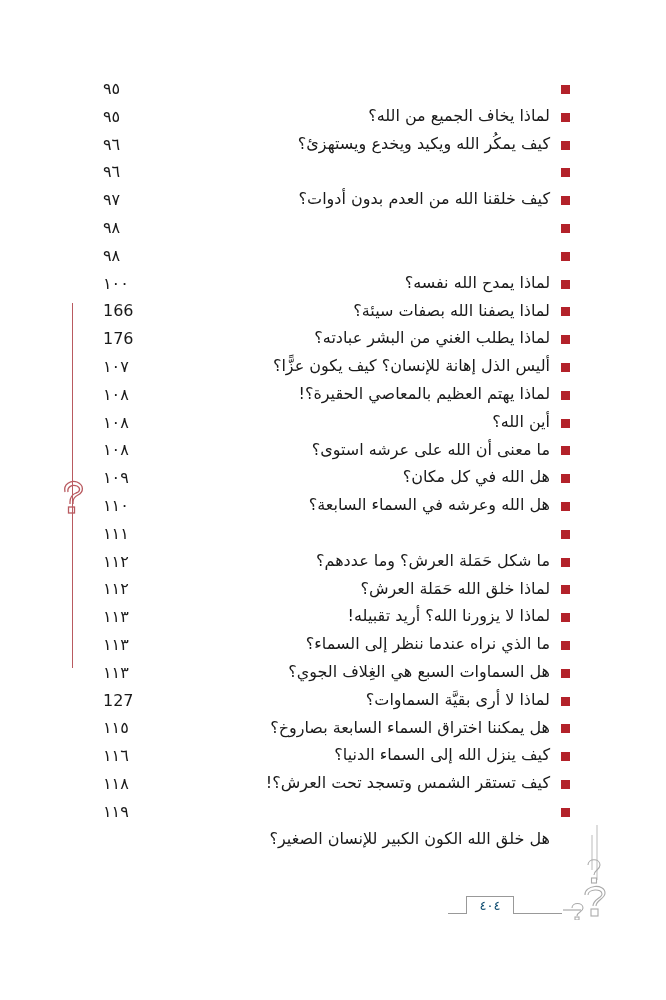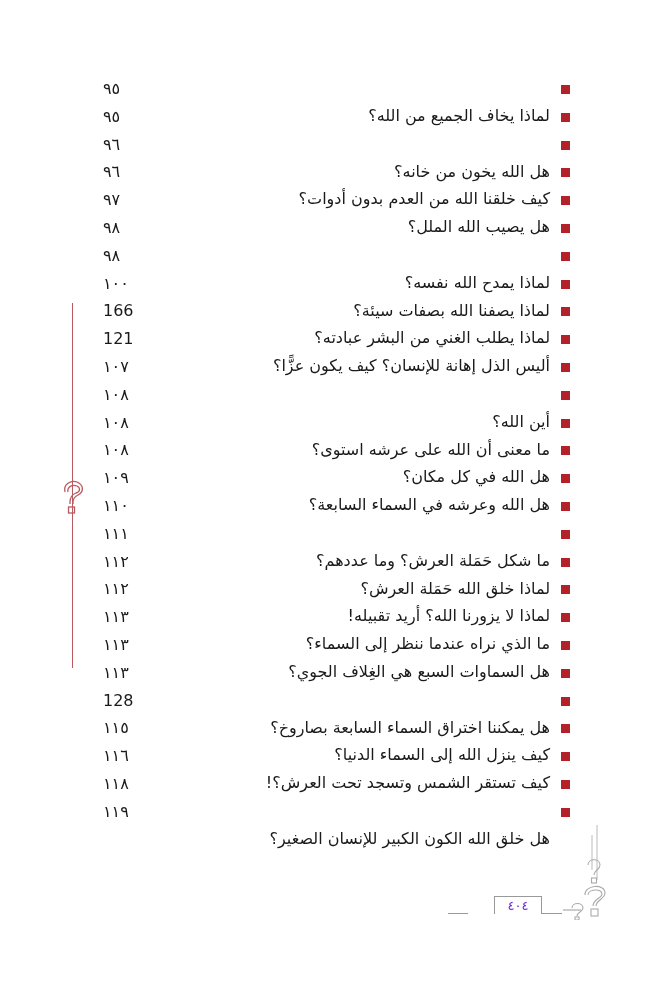--- a/index.html
+++ b/index.html
@@ -27,50 +27,49 @@
   }
   .qmark-left {
     position: absolute; left: 59px; top: 478px; width: 28px; height: 44px;
   }
   .footer-line {
     position: absolute; top: 913px; height: 1px; background: #999;
   }
   .page-box {
     position: absolute; left: 466px; top: 896px; width: 46px; height: 17px;
     border: 1px solid #999; border-bottom: none; background: #fff;
-    text-align: center; font-size: 13px; color: #6d28d9; line-height: 18px; margin-left: 28px;
+    text-align: center; font-size: 13px; color: #0c4a6e; line-height: 18px;
   }
   .corner-deco { position: absolute; left: 555px; top: 820px; width: 70px; height: 100px; }
 </style>
 </head>
 <body>
 
 <div class="toc" id="toc">
     <div class="row">
       <span class="bullet"></span>
       <span class="title">لماذا يخاف الجميع من الله؟</span>
       <span class="page">٩٥</span>
     </div>
     <div class="row">
       <span class="bullet"></span>
+      <span class="title">كيف يمكُر الله ويكيد ويخدع ويستهزئ؟</span>
       <span class="page">٩٥</span>
     </div>
     <div class="row">
       <span class="bullet"></span>
-      <span class="title">هل الله يخون من خانه؟</span>
       <span class="page">٩٦</span>
     </div>
     <div class="row">
       <span class="bullet"></span>
       <span class="title">كيف خلقنا الله من العدم بدون أدوات؟</span>
       <span class="page">٩٦</span>
     </div>
     <div class="row">
       <span class="bullet"></span>
-      <span class="title">هل يصيب الله الملل؟</span>
       <span class="page">٩٧</span>
     </div>
     <div class="row">
       <span class="bullet"></span>
       <span class="page">٩٨</span>
     </div>
     <div class="row">
       <span class="bullet"></span>
       <span class="title">لماذا يمدح الله نفسه؟</span>
       <span class="page">٩٨</span>
@@ -81,24 +80,25 @@
       <span class="page">١٠٠</span>
     </div>
     <div class="row">
       <span class="bullet"></span>
       <span class="title">لماذا يطلب الغني من البشر عبادته؟</span>
       <span class="page">166</span>
     </div>
     <div class="row">
       <span class="bullet"></span>
       <span class="title">أليس الذل إهانة للإنسان؟ كيف يكون عزًّا؟</span>
-      <span class="page">121</span>
-    </div>
-    <div class="row">
-      <span class="bullet"></span>
+      <span class="page">176</span>
+    </div>
+    <div class="row">
+      <span class="bullet"></span>
+      <span class="title">لماذا يهتم العظيم بالمعاصي الحقيرة؟!</span>
       <span class="page">١٠٧</span>
     </div>
     <div class="row">
       <span class="bullet"></span>
       <span class="title">أين الله؟</span>
       <span class="page">١٠٨</span>
     </div>
     <div class="row">
       <span class="bullet"></span>
       <span class="title">ما معنى أن الله على عرشه استوى؟</span>
@@ -138,26 +138,27 @@
       <span class="title">ما الذي نراه عندما ننظر إلى السماء؟</span>
       <span class="page">١١٣</span>
     </div>
     <div class="row">
       <span class="bullet"></span>
       <span class="title">هل السماوات السبع هي الغِلاف الجوي؟</span>
       <span class="page">١١٣</span>
     </div>
     <div class="row">
       <span class="bullet"></span>
+      <span class="title">لماذا لا أرى بقيَّة السماوات؟</span>
       <span class="page">١١٣</span>
     </div>
     <div class="row">
       <span class="bullet"></span>
       <span class="title">هل يمكننا اختراق السماء السابعة بصاروخ؟</span>
-      <span class="page">128</span>
+      <span class="page">127</span>
     </div>
     <div class="row">
       <span class="bullet"></span>
       <span class="title">كيف ينزل الله إلى السماء الدنيا؟</span>
       <span class="page">١١٥</span>
     </div>
     <div class="row">
       <span class="bullet"></span>
       <span class="title">كيف تستقر الشمس وتسجد تحت العرش؟!</span>
       <span class="page">١١٦</span>

